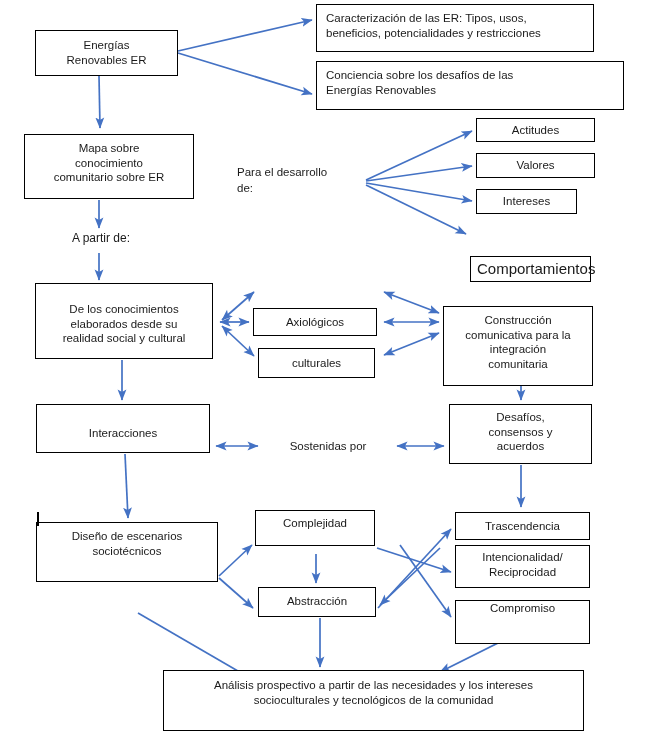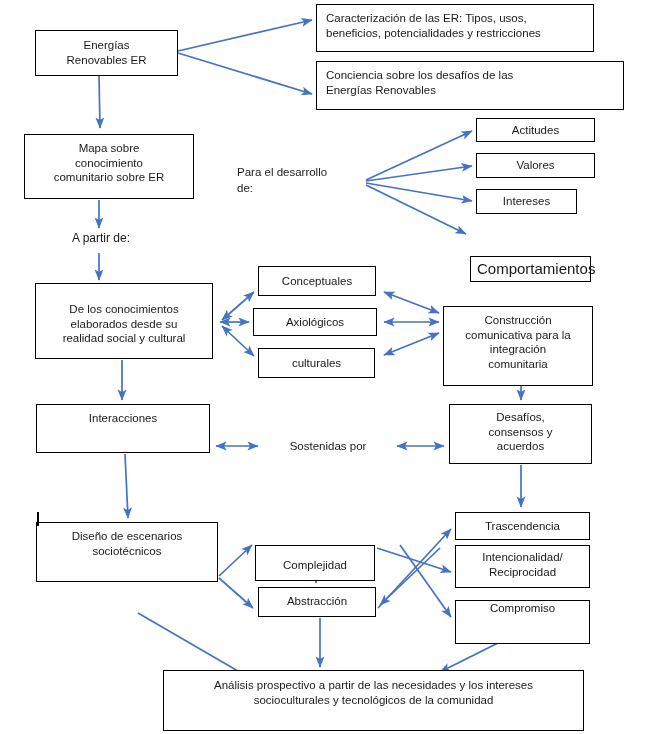--- a/index.html
+++ b/index.html
@@ -162,50 +162,47 @@
   </div>
 
   <div class="node vcenter" style="left:470px; top:221px; width:121px; height:26px; font-size:15px;margin-top:35px;">
     <span>Comportamientos</span>
   </div>
 
   <div class="node" style="left:35px; top:283px; width:178px; height:76px; font-size:11.5px; padding-top:18px;">
     <span>De los conocimientos<br>elaborados desde su<br>realidad social y cultural</span>
   </div>
 
-  <div class="node vcenter" style="left:258px; top:266px; width:118px; height:30px; font-size:11.5px;">
-    <span>Conceptuales</span>
-  </div>
 
   <div class="node vcenter" style="left:253px; top:308px; width:124px; height:28px; font-size:11.5px;">
     <span>Axiológicos</span>
   </div>
 
   <div class="node vcenter" style="left:258px; top:348px; width:117px; height:30px; font-size:11.5px;">
     <span>culturales</span>
   </div>
 
   <div class="node" style="left:443px; top:278px; width:150px; height:80px; font-size:11.5px; padding-top:6px;margin-top:28px;">
     <span>Construcción<br>comunicativa para la<br>integración<br>comunitaria</span>
   </div>
 
-  <div class="node" style="left:36px; top:404px; width:174px; height:49px; font-size:11.5px; padding-top:6px;">
+  <div class="node" style="left:36px; top:404px; width:174px; height:49px; font-size:11.5px; padding-top:21px;">
     <span>Interacciones</span>
   </div>
 
   <div class="node" style="left:449px; top:404px; width:143px; height:60px; font-size:11.5px; padding-top:5px;">
     <span>Desafíos,<br>consensos y<br>acuerdos</span>
   </div>
 
   <div class="node" style="left:36px; top:522px; width:182px; height:60px; font-size:11.5px; padding-top:6px;">
     <span>Diseño de escenarios<br>sociotécnicos</span>
   </div>
   <div class="tick" style="left:37px; top:512px; height:14px;"></div>
 
-  <div class="node" style="left:255px; top:545px; width:120px; height:36px; font-size:11.5px; padding-top:12px;">
+  <div class="node" style="left:255px; top:510px; width:120px; height:36px; font-size:11.5px; padding-top:5px;">
     <span>Complejidad</span>
   </div>
 
   <div class="node" style="left:258px; top:587px; width:118px; height:30px; font-size:11.5px; padding-top:2px;align-items:center;">
     <span>Abstracción</span>
   </div>
 
   <div class="node vcenter" style="left:455px; top:512px; width:135px; height:28px; font-size:11.5px;">
     <span>Trascendencia</span>
   </div>

